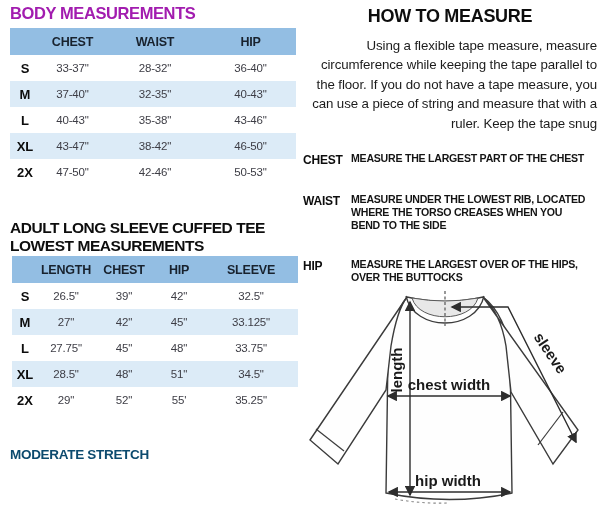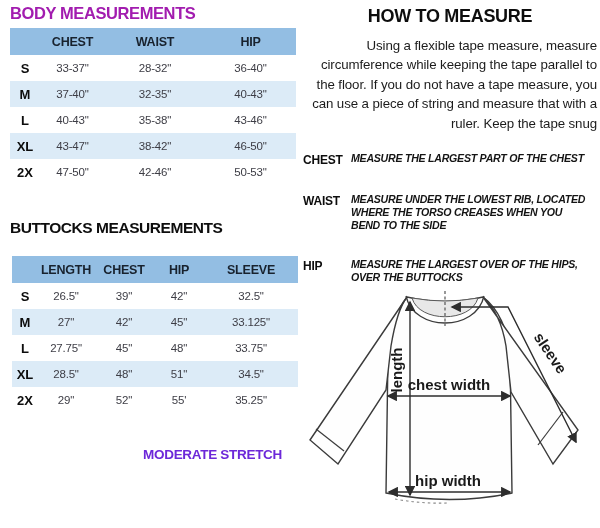--- a/index.html
+++ b/index.html
@@ -23,37 +23,37 @@
   tbody th { font-size:13px; font-weight:700; color:#0c0c0c; text-align:center; padding:0; }
   tbody td { font-size:11.5px; color:#3d3d45; text-align:center; letter-spacing:-0.2px; padding:0; }
   #body-table  { top:28px;  left:10px; width:286px; }
   #garment-table { top:256px; left:12px; width:286px; }
   #body-measure-title { top:4px; left:10px; }
   .garment-title {
     position:absolute; top:219px; left:10px; font-weight:700;
     font-size:15.5px; line-height:17.5px; letter-spacing:-0.45px; color:#0d0d0d;
   }
   .stretch {
-    position:absolute; top:447px; left:10px; width:272px; text-align:right;
-    font-size:13.5px; font-weight:700; letter-spacing:-0.3px; color:#6d28d9;
+    position:absolute; top:447px; left:10px; width:272px; text-align:left;
+    font-size:13.5px; font-weight:700; letter-spacing:-0.3px; color:#0c4a6e;
   }
   
   .right { position:absolute; left:303px; top:6px; width:294px; }
   .htm-title {
     text-align:center; font-size:18px; font-weight:700;
     letter-spacing:-0.3px; color:#0d0d0d;
   }
   .intro {
     margin-top:9px; font-size:13.3px; line-height:19.4px; text-align:right;
     color:#1c1c1c; letter-spacing:-0.1px;
   }
   .defs { margin-top:19px; }
   .def { display:flex; margin-bottom:26px; }
   .def .term { width:48px; flex:0 0 48px; font-size:12px; font-weight:700; letter-spacing:-0.2px; padding-top:1px; color:#0d0d0d; }
-  .def .desc { width:236px; font-size:10.6px; font-weight:700; line-height:12.9px; letter-spacing:-0.25px; color:#141414;font-style:italic; }
+  .def .desc { width:236px; font-size:10.6px; font-weight:700; line-height:12.9px; letter-spacing:-0.25px; color:#141414; }
   
   #shirt-diagram { position:absolute; left:300px; top:290px; }
   .dia-label { font-family:"Liberation Sans", sans-serif; font-size:15px; font-weight:700; fill:#1a1a1a; }
 </style>
 </head>
 <body>
 
 <div class="sec-title" id="body-measure-title">BODY MEASUREMENTS</div>
 
 <table id="body-table">
@@ -99,21 +99,22 @@
     <tr>
       <th>2X</th>
       <td>47-50"</td>
       <td>42-46"</td>
       <td>50-53"</td>
     </tr>
   </tbody>
 </table>
 
 <div class="garment-title">
-  <div>BUTTOCKS MEASUREMENTS</div>
+  <div>ADULT LONG SLEEVE CUFFED TEE</div>
+  <div>LOWEST MEASUREMENTS</div>
 </div>
 
 <table id="garment-table">
   <colgroup>
       <col style="width:26px">
       <col style="width:56px">
       <col style="width:60px">
       <col style="width:50px">
       <col style="width:94px">
     </colgroup>

